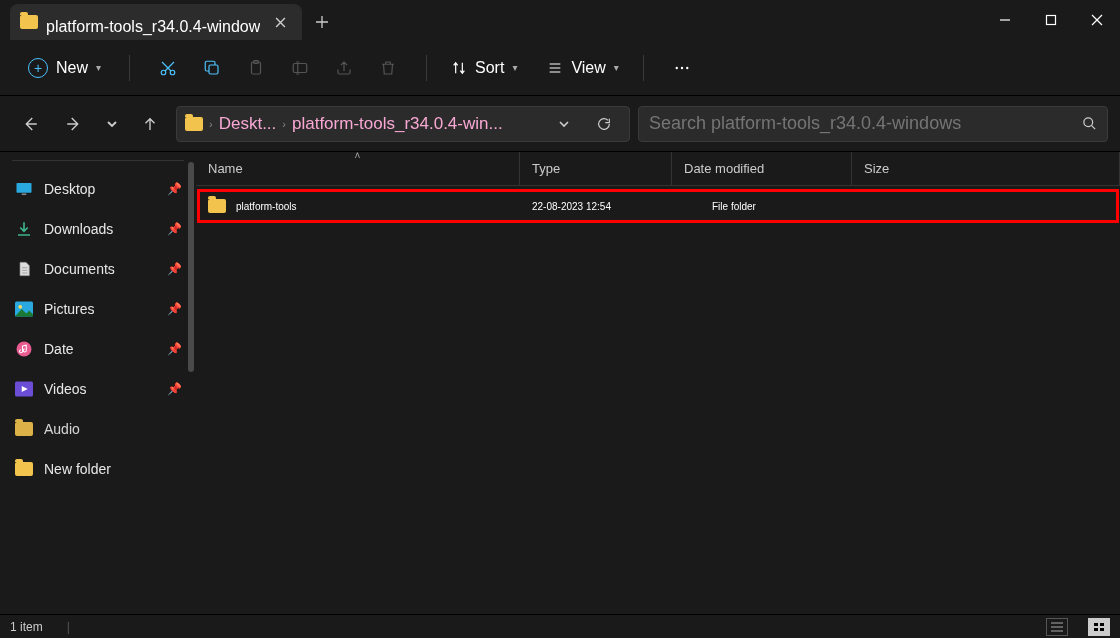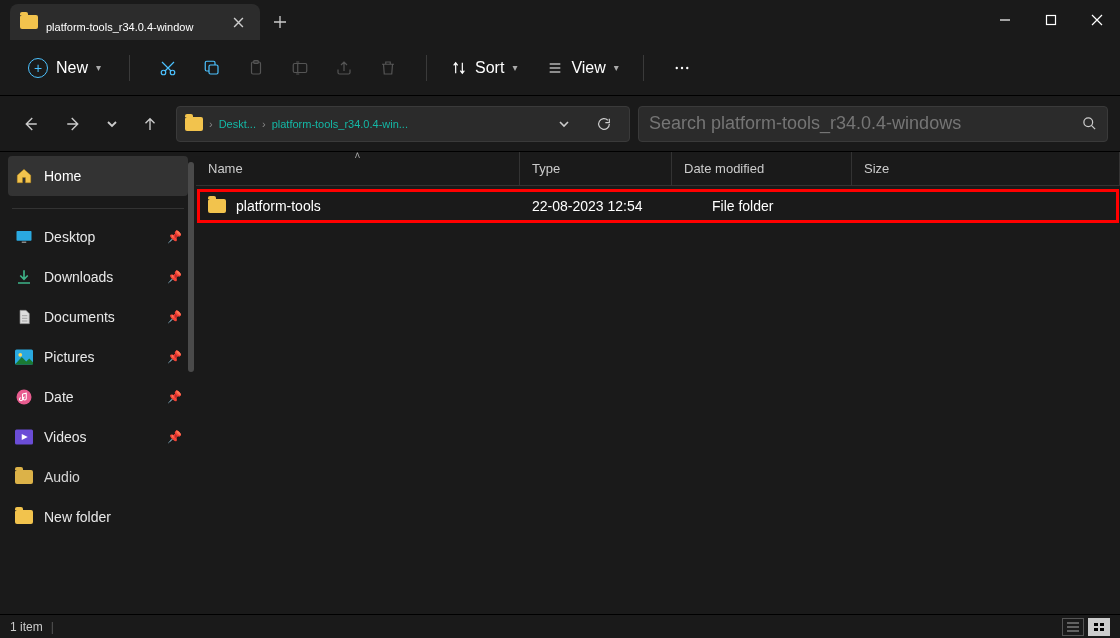--- a/index.html
+++ b/index.html
@@ -3,42 +3,42 @@
 <meta charset="utf-8">
 <style>
   * { box-sizing: border-box; margin: 0; padding: 0; font-family: "Segoe UI", Arial, sans-serif; }
   html,body { width:1120px; height:638px; background:#0d0d0d; color:#e0e0e0; overflow:hidden; }
   .window { width:1120px; height:638px; background:#1a1a1a; display:flex; flex-direction:column; }
   
   .titlebar { height:40px; background:#1a1a1a; display:flex; align-items:stretch; }
   .tab { display:flex; align-items:center; background:#2c2c2c; border-radius:8px 8px 0 0; margin-top:4px; margin-left:10px; padding:0 10px; height:36px; min-width:250px; gap:8px; }
   .tab .folder-mini { width:18px; height:14px; background:#f2c34d; border-radius:2px; position:relative; }
   .tab .folder-mini::before { content:""; position:absolute; top:-3px; left:0; width:8px; height:3px; background:#f2c34d; border-radius:2px 2px 0 0; }
-  .tab-title { font-size:11px; color:#fff; white-space:nowrap; overflow:hidden; text-overflow:ellipsis; flex:1;margin-top:10px; }
+  .tab-title { font-size:16px; color:#fff; white-space:nowrap; overflow:hidden; text-overflow:ellipsis; flex:1;margin-top:10px; }
   .tab-close { width:24px; height:24px; display:flex; align-items:center; justify-content:center; color:#ccc; border-radius:4px; cursor:pointer; }
   .newtab { width:40px; display:flex; align-items:center; justify-content:center; color:#ccc; cursor:pointer; margin-top:4px;}
   .spacer { flex:1; }
   .winbtn { width:46px; display:flex; align-items:center; justify-content:center; color:#fff; cursor:pointer; }
   
   .toolbar { height:56px; background:#1a1a1a; border-bottom:1px solid #000; display:flex; align-items:center; padding:0 18px; gap:4px; }
   .newbtn { display:flex; align-items:center; gap:8px; color:#fff; padding:6px 10px; border-radius:4px; cursor:pointer;}
   .circle-plus { width:20px; height:20px; border:1.5px solid #4cc2ff; border-radius:50%; display:flex; align-items:center; justify-content:center; color:#4cc2ff; font-size:14px; line-height:1;}
   .newbtn-chev { color:#aaa; font-size:10px;}
   .tsep { width:1px; height:26px; background:#3a3a3a; margin:0 14px; }
   .ticon { width:40px; height:40px; display:flex; align-items:center; justify-content:center; color:#4cc2ff; cursor:pointer; }
   .ticon.dim { color:#555; }
   .sortv { display:flex; align-items:center; gap:8px; color:#fff; cursor:pointer; padding:0 6px;}
   .sortv .chev { color:#aaa; font-size:10px;}
   
   .navrow { height:56px; display:flex; align-items:center; padding:0 12px; gap:8px; border-bottom:1px solid #000;}
   .navbtn { width:36px; height:36px; display:flex; align-items:center; justify-content:center; color:#ccc; cursor:pointer; border-radius:4px;}
   .addr { flex:1; height:36px; background:#2b2b2b; border:1px solid #3a3a3a; border-radius:4px; display:flex; align-items:center; padding:0 8px; gap:6px; }
   .addr .folder-mini { width:18px; height:14px; background:#f2c34d; border-radius:2px; position:relative; flex-shrink:0;}
   .addr .folder-mini::before { content:""; position:absolute; top:-3px; left:0; width:8px; height:3px; background:#f2c34d; border-radius:2px 2px 0 0; }
-  .crumb { font-size:11px; color:#14b8a6; cursor:pointer; white-space:nowrap;}
+  .crumb { font-size:17px; color:#f9a8d4; cursor:pointer; white-space:nowrap;}
   .crumbsep { color:#888; font-size:11px;}
   .addr-spacer { flex:1; }
   .addr-side { width:34px; height:34px; display:flex; align-items:center; justify-content:center; color:#ccc; cursor:pointer;}
   .search { width:470px; height:36px; background:#2b2b2b; border:1px solid #3a3a3a; border-radius:4px; display:flex; align-items:center; padding:0 10px;}
   .search input { flex:1; background:transparent; border:none; outline:none; color:#eab308; font-size:18px;}
   .search-icon { color:#ccc; cursor:pointer; padding-left:8px;}
   
   .body { flex:1; display:flex; min-height:0;}
   .sidebar { width:196px; background:#1a1a1a; display:flex; flex-direction:column; position:relative; }
   .sb-scroll { position:absolute; right:2px; top:10px; width:6px; height:210px; background:#4a4a4a; border-radius:3px;}
@@ -52,28 +52,28 @@
   .folder-18::before { content:""; position:absolute; top:-3px; left:0; width:8px; height:3px; background:#f2c34d; border-radius:2px 2px 0 0; }
   
   .main { flex:1; background:#1a1a1a; display:flex; flex-direction:column; position:relative; }
   .cols { height:34px; display:flex; align-items:center; border-bottom:1px solid #333; color:#ccc; font-size:13px;}
   .col { padding:0 12px; border-right:1px solid #333; height:100%; display:flex; align-items:center; cursor:pointer; }
   .col.name { flex:0 0 324px; position:relative;}
   .col.name .arrow-up { position:absolute; top:-2px; left:50%; transform:translateX(-50%); color:#aaa; font-size:10px;}
   .col.date { flex:0 0 180px;}
   .col.type { flex:0 0 152px;}
   .col.size { flex:1; border-right:1px solid #333;}
-  .row { height:36px; display:flex; align-items:center; font-size:14px; color:#fff; outline:3px solid #ff0000; outline-offset:-4px; margin-top:2px; cursor:pointer; padding-right:8px;}
+  .row { height:36px; display:flex; align-items:center; font-size:10px; color:#fff; outline:3px solid #ff0000; outline-offset:-4px; margin-top:2px; cursor:pointer; padding-right:8px;}
   .cell { padding:0 12px;}
   .cell.name { flex:0 0 324px; display:flex; align-items:center; gap:10px;}
   .cell.date { flex:0 0 180px;}
   .cell.type { flex:0 0 152px;}
   .cell.size { flex:1; }
   
-  .status { height:24px; background:#1a1a1a; border-top:1px solid #000; display:flex; align-items:center; padding:0 10px; font-size:12px; color:#ccc;}
+  .status { height:24px; background:#1a1a1a; border-top:1px solid #000; display:flex; align-items:center; padding:0 10px; font-size:12px; color:#ccc;gap:16px;}
   .status .spacer { flex:1; }
   .viewbtn { width:22px; height:18px; border:1px solid #555; margin-left:4px; display:flex; align-items:center; justify-content:center; font-size:11px; cursor:pointer;}
   .viewbtn.active { background:#ccc; color:#000; border-color:#ccc;}
   svg { display:block; }
 </style>
 </head>
 <body>
 
 <div class="window">
 
@@ -222,28 +222,20 @@
         <svg width="15" height="15" viewBox="0 0 24 24" fill="none" stroke="#ccc" stroke-width="2">
             <circle cx="10" cy="10" r="7"></circle>
             <path d="M21 21 l-6 -6"></path>
           </svg>
       </span>
     </div>
   </div>
 
   <div class="body">
     <div class="sidebar">
-      <div class="sb-item active">
-        <span class="sb-icon">
-          <svg width="18" height="18" viewBox="0 0 24 24" fill="#f2c34d" stroke="#b8860b" stroke-width="0.5">
-              <path d="M3 11 L12 3 L21 11 V21 H14 V14 H10 V21 H3 Z"></path>
-            </svg>
-        </span>
-        <span class="sb-label">Home</span>
-      </div>
       <div class="sb-sep"></div>
       <div class="sb-item">
         <span class="sb-icon">
           <svg width="18" height="18" viewBox="0 0 24 24">
               <rect x="2" y="4" width="20" height="13" rx="1" fill="#2aa9e0"></rect>
               <rect x="9" y="18" width="6" height="2" fill="#888"></rect>
             </svg>
         </span>
         <span>Desktop</span>
         <span class="pin">📌</span>

